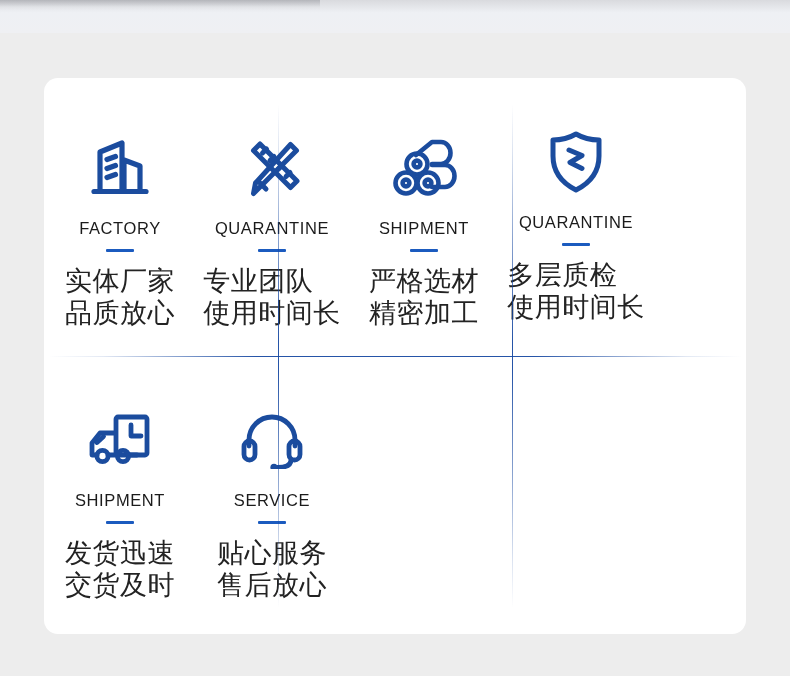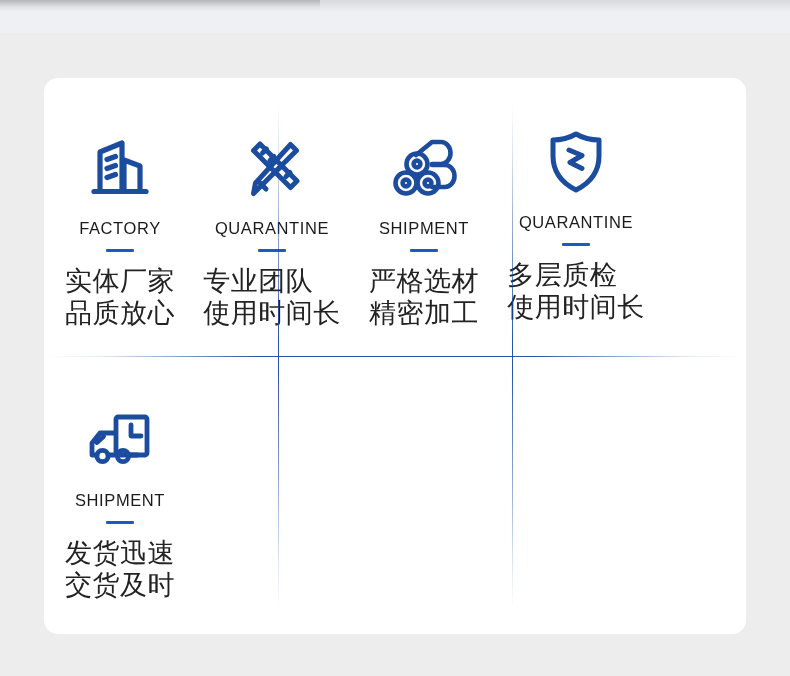--- a/index.html
+++ b/index.html
@@ -246,20 +246,38 @@
             <circle cx="16.5" cy="45" r="5.6"></circle>
             <circle cx="37" cy="45" r="5.6"></circle>
           </svg>
         </div>
         <div class="en-label">SHIPMENT</div>
         <div class="accent-bar"></div>
         <div class="cn-label">发货迅速
 交货及时</div>
       </div>
 
+      <div class="cell row2">
+        <div class="icon-wrap">
+          <svg width="62" height="58" viewBox="0 0 62 58" fill="none" stroke="#1b4c9e" stroke-width="4.8" stroke-linecap="round" stroke-linejoin="round">
+
+            <path d="M8 35 V29 A23 23 0 0 1 54 29 V35"></path>
+
+            <rect x="3" y="30" width="11" height="19" rx="5.5"></rect>
+            <rect x="48" y="30" width="11" height="19" rx="5.5"></rect>
+
+            <path d="M50 49 C50 55 43 56.5 36.5 56.5"></path>
+            <circle cx="33" cy="56.3" r="3.6" fill="#1b4c9e" stroke="none"></circle>
+          </svg>
+        </div>
+        <div class="en-label">SERVICE</div>
+        <div class="accent-bar"></div>
+        <div class="cn-label">贴心服务
+售后放心</div>
+      </div>
 
     </div>
 
     <div class="vline v1"></div>
     <div class="vline v2"></div>
     <div class="hline"></div>
 
   </div>
 
 </div>

